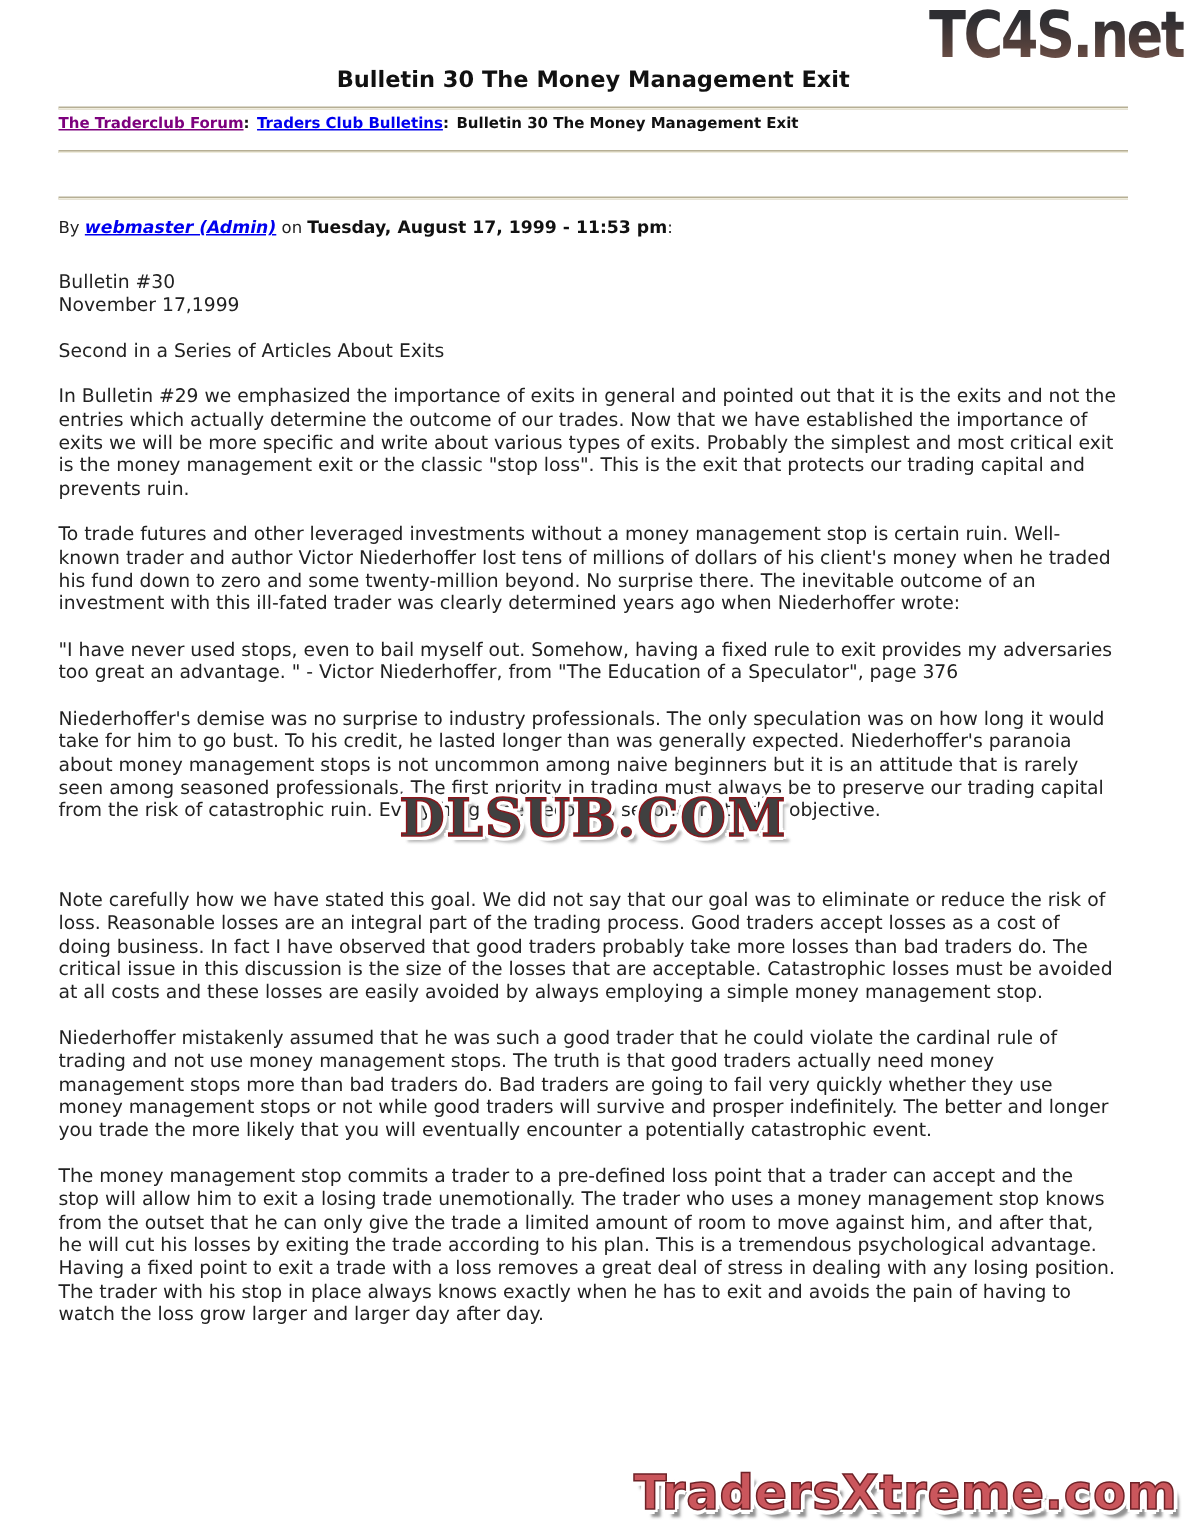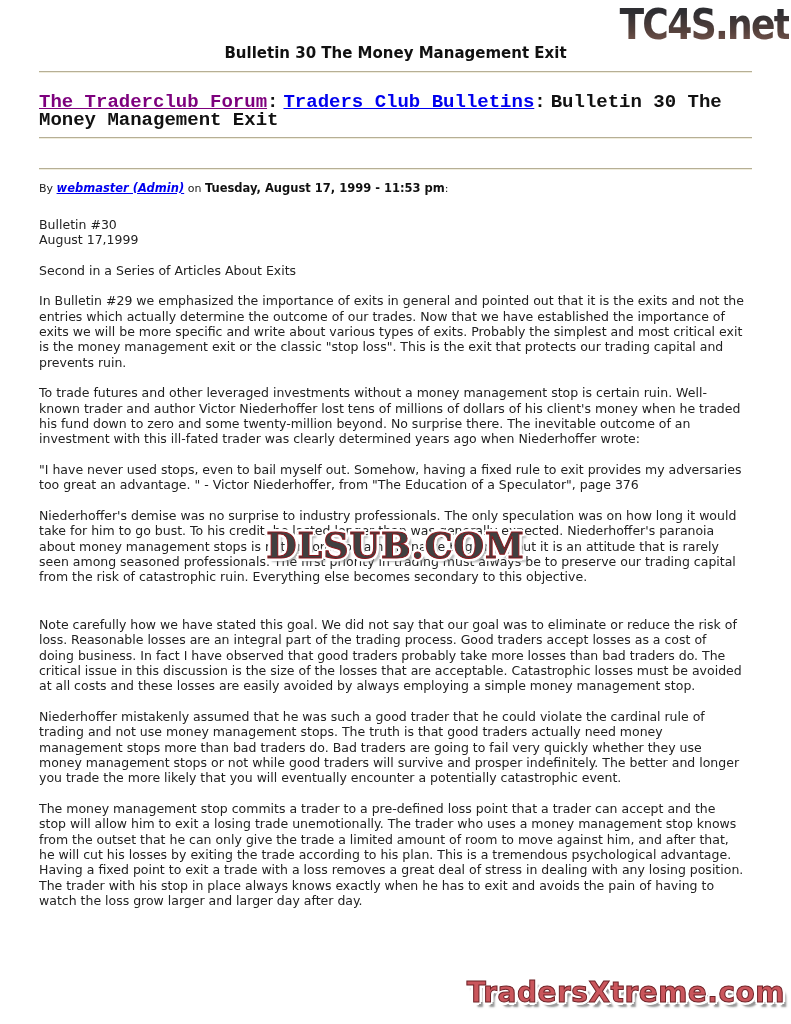--- a/index.html
+++ b/index.html
@@ -30,60 +30,60 @@
   .page-title {
     margin-top: 44px; text-align: center;
     font-size: 15px; font-weight: bold; color: #111; line-height: 18px;
   }
   hr.rule {
     border: none; height: 2px; margin-top: 9px;
     background: #b6af95; border-bottom: 1px solid #efecdc;
   }
   hr.rule2 { margin-top: 8px; }
   hr.rule3 { margin-top: 29px; }
-  .breadcrumb { margin-top: 20px; font-size: 19px; font-weight: bold; color: #111; line-height: 18px; font-family: Liberation Mono, monospace; }
+  .breadcrumb { margin-top: 1px; font-size: 10px; font-weight: bold; color: #111; line-height: 18px; }
   .breadcrumb a { text-decoration: underline; cursor: pointer; }
   .crumb-forum { color: #7d007d; }
   .crumb-section { color: #0000ee; }
   .crumb-sep { margin-right: 5px; }
   .crumb-current { color: #111; }
 
   
   .byline { margin-top: 11px; font-size: 11px; color: #222; line-height: 14px; }
   .byline .author {
     color: #0000ee; font-weight: bold; text-decoration: underline;
     font-size: 11.5px; cursor: pointer; font-style: italic;
   }
   .byline .datetime { font-weight: bold; font-size: 11.5px; color: #111; }
 
   
   .article { margin-top: 21px; width: 706px; }
   .article p {
     font-size: 12.5px; line-height: 15.4px; color: #222;
     margin-bottom: 15px; white-space: pre-line;
   }
-  .article p.extra-gap { margin-top: 32px; }
+  .article p.extra-gap { margin-top: 44px; }
 
   
   .dlsub-watermark {
     position: absolute; top: 492px; left: 50%; transform: translateX(-50%);
     font-family: "DejaVu Serif", "Liberation Serif", serif;
     font-size: 35px; font-weight: bold; letter-spacing: 1px;
     color: #404040; -webkit-text-stroke: 1px #8c161c;
     text-shadow:
       -2px -2px 0 #fff, 2px -2px 0 #fff, -2px 2px 0 #fff, 2px 2px 0 #fff,
       -3px 0 0 #fff, 3px 0 0 #fff, 0 -3px 0 #fff, 0 3px 0 #fff,
       4px 4px 2px rgba(140,140,140,.65);
     white-space: nowrap; cursor: pointer; margin-top: 33px;
   }
 
   
   .tradersxtreme-logo {
     position: absolute; top: 976px; right: 6px;
-    font-size: 28px; font-weight: bold; letter-spacing: 0.5px;
+    font-size: 32px; font-weight: bold; letter-spacing: 0.5px;
     color: #ca565c; -webkit-text-stroke: 1px #6e2227;
     text-shadow:
       -2px -2px 0 #fff, 2px -2px 0 #fff, -2px 2px 0 #fff, 2px 2px 0 #fff,
       -3px 0 0 #fff, 3px 0 0 #fff, 0 -3px 0 #fff, 0 3px 0 #fff,
       4px 5px 2px rgba(110,110,110,.75);
     white-space: nowrap; cursor: pointer;
   }
 </style>
 </head>
 <body>
@@ -106,21 +106,21 @@
 
   <div class="byline">
     <span>By</span>
     <a class="author">webmaster (Admin)</a>
     <span>on</span>
     <span class="datetime">Tuesday, August 17, 1999 - 11:53 pm</span><span>:</span>
   </div>
 
   <div class="article">
     <p>Bulletin #30
-August 17,1999</p>
+November 17,1999</p>
     <p>Second in a Series of Articles About Exits</p>
     <p>In Bulletin #29 we emphasized the importance of exits in general and pointed out that it is the exits and not the entries which actually determine the outcome of our trades. Now that we have established the importance of exits we will be more specific and write about various types of exits. Probably the simplest and most critical exit is the money management exit or the classic "stop loss". This is the exit that protects our trading capital and prevents ruin.</p>
     <p>To trade futures and other leveraged investments without a money management stop is certain ruin. Well-known trader and author Victor Niederhoffer lost tens of millions of dollars of his client's money when he traded his fund down to zero and some twenty-million beyond. No surprise there. The inevitable outcome of an investment with this ill-fated trader was clearly determined years ago when Niederhoffer wrote:</p>
     <p>"I have never used stops, even to bail myself out. Somehow, having a fixed rule to exit provides my adversaries too great an advantage. " - Victor Niederhoffer, from "The Education of a Speculator", page 376</p>
     <p>Niederhoffer's demise was no surprise to industry professionals. The only speculation was on how long it would take for him to go bust. To his credit, he lasted longer than was generally expected. Niederhoffer's paranoia about money management stops is not uncommon among naive beginners but it is an attitude that is rarely seen among seasoned professionals. The first priority in trading must always be to preserve our trading capital from the risk of catastrophic ruin. Everything else becomes secondary to this objective.</p>
     <p class="extra-gap">Note carefully how we have stated this goal. We did not say that our goal was to eliminate or reduce the risk of loss. Reasonable losses are an integral part of the trading process. Good traders accept losses as a cost of doing business. In fact I have observed that good traders probably take more losses than bad traders do. The critical issue in this discussion is the size of the losses that are acceptable. Catastrophic losses must be avoided at all costs and these losses are easily avoided by always employing a simple money management stop.</p>
     <p>Niederhoffer mistakenly assumed that he was such a good trader that he could violate the cardinal rule of trading and not use money management stops. The truth is that good traders actually need money management stops more than bad traders do. Bad traders are going to fail very quickly whether they use money management stops or not while good traders will survive and prosper indefinitely. The better and longer you trade the more likely that you will eventually encounter a potentially catastrophic event.</p>
     <p>The money management stop commits a trader to a pre-defined loss point that a trader can accept and the stop will allow him to exit a losing trade unemotionally. The trader who uses a money management stop knows from the outset that he can only give the trade a limited amount of room to move against him, and after that, he will cut his losses by exiting the trade according to his plan. This is a tremendous psychological advantage. Having a fixed point to exit a trade with a loss removes a great deal of stress in dealing with any losing position. The trader with his stop in place always knows exactly when he has to exit and avoids the pain of having to watch the loss grow larger and larger day after day.</p>
   </div>
 

